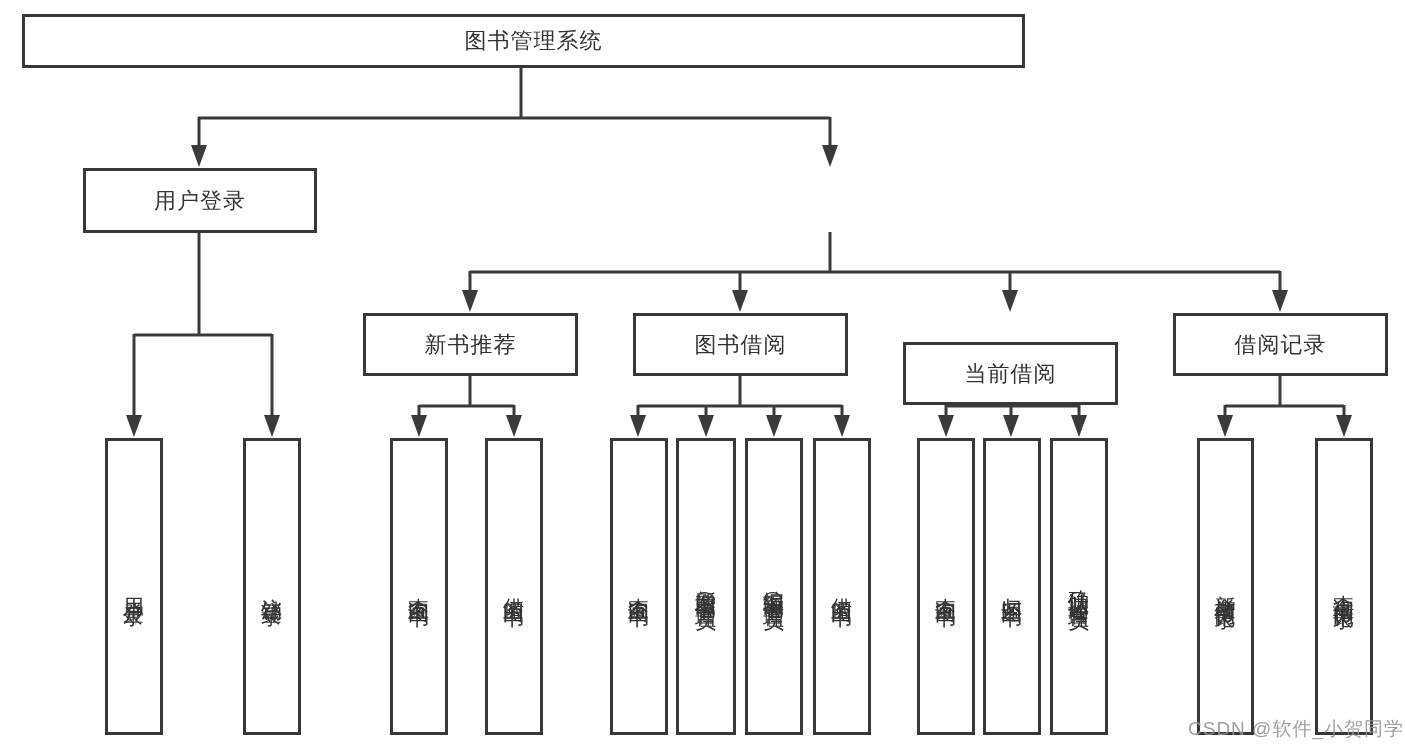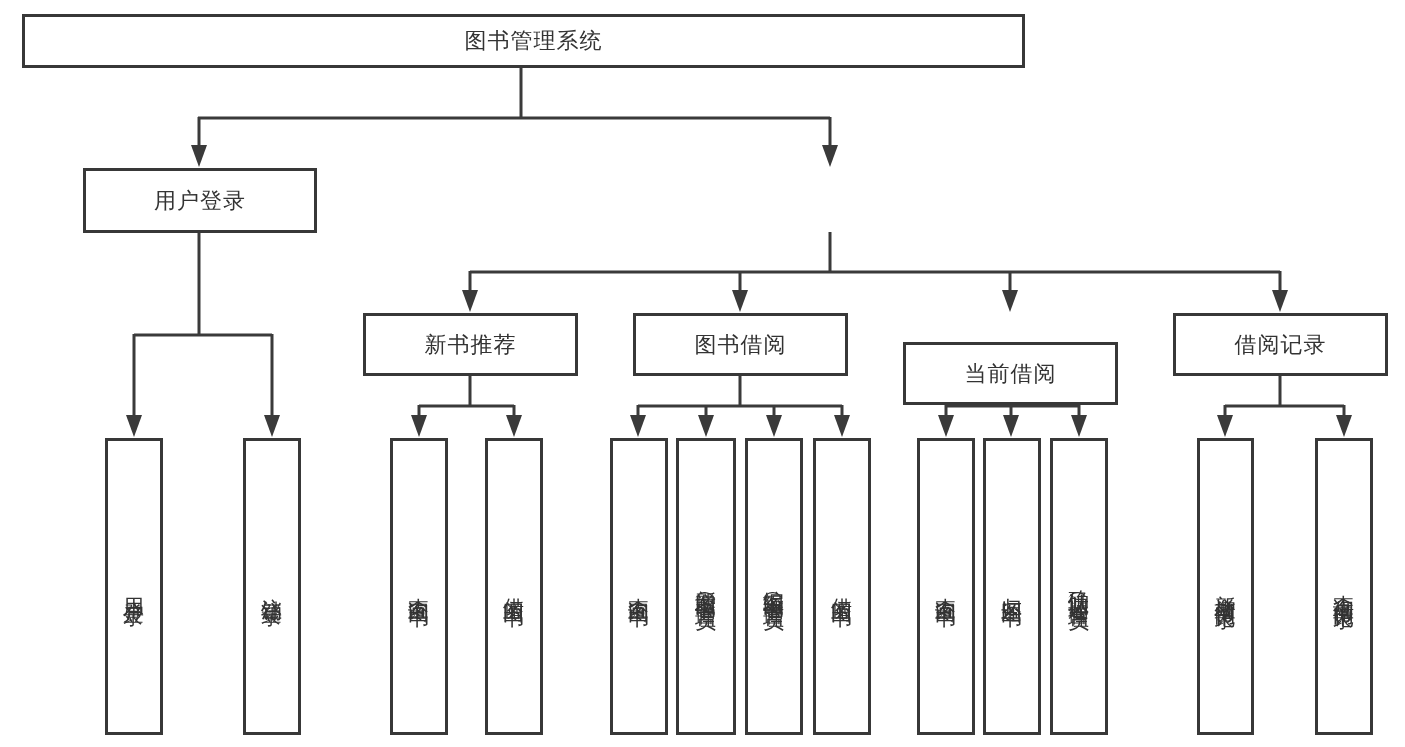--- a/index.html
+++ b/index.html
@@ -167,14 +167,15 @@
     <span class="vtext">确认归还（管理员）</span>
   </div>
 
   <div class="leaf" id="lf-r1">
     <span class="vtext">新增借阅记录</span>
   </div>
   <div class="leaf" id="lf-r2">
     <span class="vtext">查询借阅记录</span>
   </div>
 
+  <div id="watermark">CSDN @软件_小贺同学</div>
 
 </div>
 
 </body></html>

